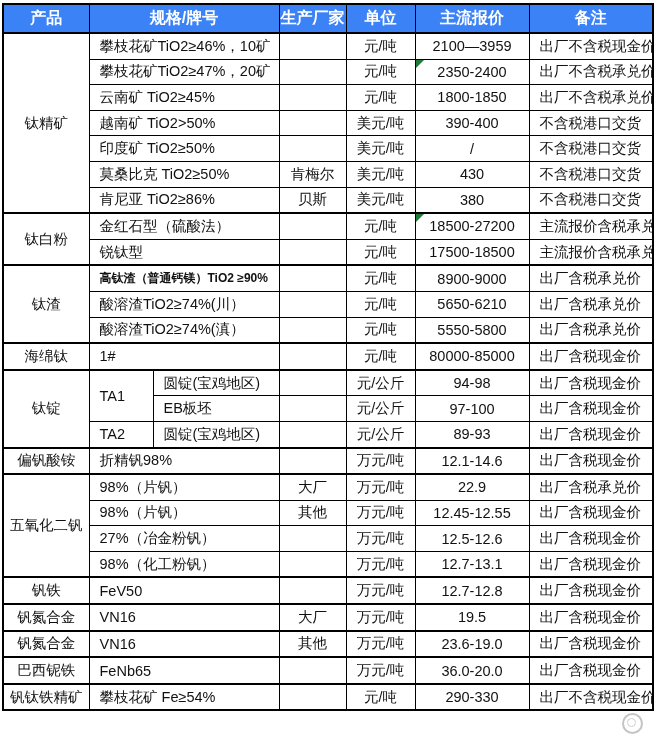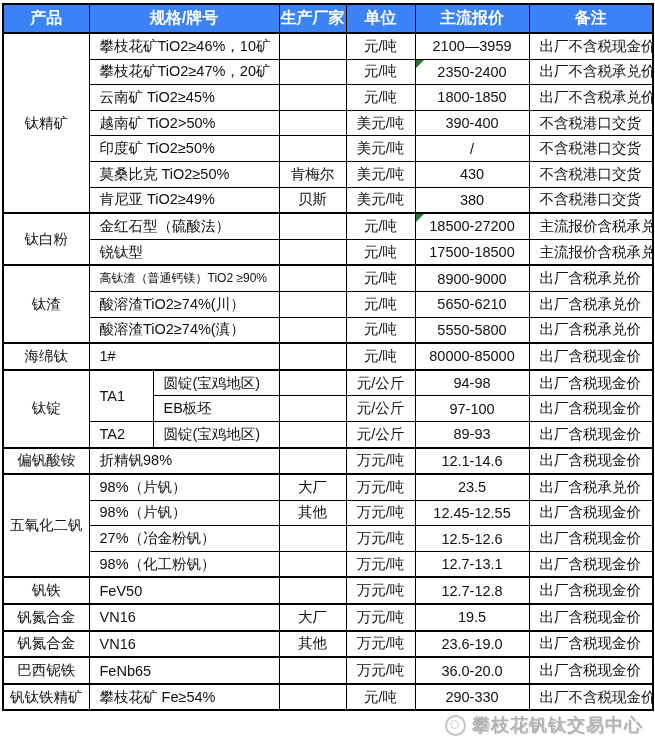--- a/index.html
+++ b/index.html
@@ -6,21 +6,21 @@
   body{width:655px;height:739px;overflow:hidden;
        font-family:"Liberation Sans",sans-serif;color:#111;}
   .wrap{padding:3px 0 0 2px;}
   table{border-collapse:collapse;table-layout:fixed;width:650px;border:2px solid #000;}
   th{background:#3b82f6;color:#ffffff;font-weight:bold;font-size:16px;height:27px;
      border:1px solid #000;border-bottom:2px solid #000;padding:0;overflow:hidden;white-space:nowrap;}
   td{border:1px solid #000;height:24.6px;font-size:14.5px;text-align:center;
      padding:0 1px;overflow:hidden;white-space:nowrap;vertical-align:middle;}
   tr.g td{border-top:2px solid #000;}
   td.al{text-align:left;padding-left:10px;}
-  td.sm{font-size:12px;}
+  td.sm{font-size:12px;font-weight:bold;}
   td.flag{position:relative;}
   td.flag::before{content:'';position:absolute;top:0;left:0;width:0;height:0;
      border-top:8px solid #217a36;border-right:8px solid transparent;}
   .wm{display:flex;justify-content:flex-end;align-items:center;gap:6px;
       margin:2px 12px 0 0;color:#b3b3b3;font-weight:bold;font-size:18px;
       letter-spacing:1px;text-shadow:1px 1px 0 #e6e6e6;}
   .wm-logo{width:17px;height:17px;border:2px solid #c4c4c4;border-radius:50%;
       display:inline-block;position:relative;}
   .wm-logo::after{content:'';position:absolute;left:3px;top:3px;width:7px;height:7px;
       border-radius:50%;border:1.5px solid #cfcfcf;}
@@ -87,21 +87,21 @@
           <td class="al">不含税港口交货</td>
         </tr>
         <tr>
           <td colspan="2" class="al">莫桑比克 TiO2≥50%</td>
           <td>肯梅尔</td>
           <td>美元/吨</td>
           <td>430</td>
           <td class="al">不含税港口交货</td>
         </tr>
         <tr>
-          <td colspan="2" class="al">肯尼亚 TiO2≥49%</td>
+          <td colspan="2" class="al">肯尼亚 TiO2≥86%</td>
           <td>贝斯</td>
           <td>美元/吨</td>
           <td>380</td>
           <td class="al">不含税港口交货</td>
         </tr>
         <tr class="g">
           <td rowspan="2">钛白粉</td>
           <td colspan="2" class="al">金红石型（硫酸法）</td>
           <td></td>
           <td>元/吨</td>
@@ -175,21 +175,21 @@
           <td></td>
           <td>万元/吨</td>
           <td>12.1-14.6</td>
           <td class="al">出厂含税现金价</td>
         </tr>
         <tr class="g">
           <td rowspan="4">五氧化二钒</td>
           <td colspan="2" class="al">98%（片钒）</td>
           <td>大厂</td>
           <td>万元/吨</td>
-          <td>23.5</td>
+          <td>22.9</td>
           <td class="al">出厂含税承兑价</td>
         </tr>
         <tr>
           <td colspan="2" class="al">98%（片钒）</td>
           <td>其他</td>
           <td>万元/吨</td>
           <td>12.45-12.55</td>
           <td class="al">出厂含税现金价</td>
         </tr>
         <tr>
@@ -243,15 +243,14 @@
           <td colspan="2" class="al">攀枝花矿 Fe≥54%</td>
           <td></td>
           <td>元/吨</td>
           <td>290-330</td>
           <td class="al">出厂不含税现金价</td>
         </tr>
       </tbody>
   </table>
   <div class="wm">
     <span class="wm-logo"></span>
-    <span>攀枝花钒钛交易中心</span>
   </div>
 </div>
 
 </body></html>

